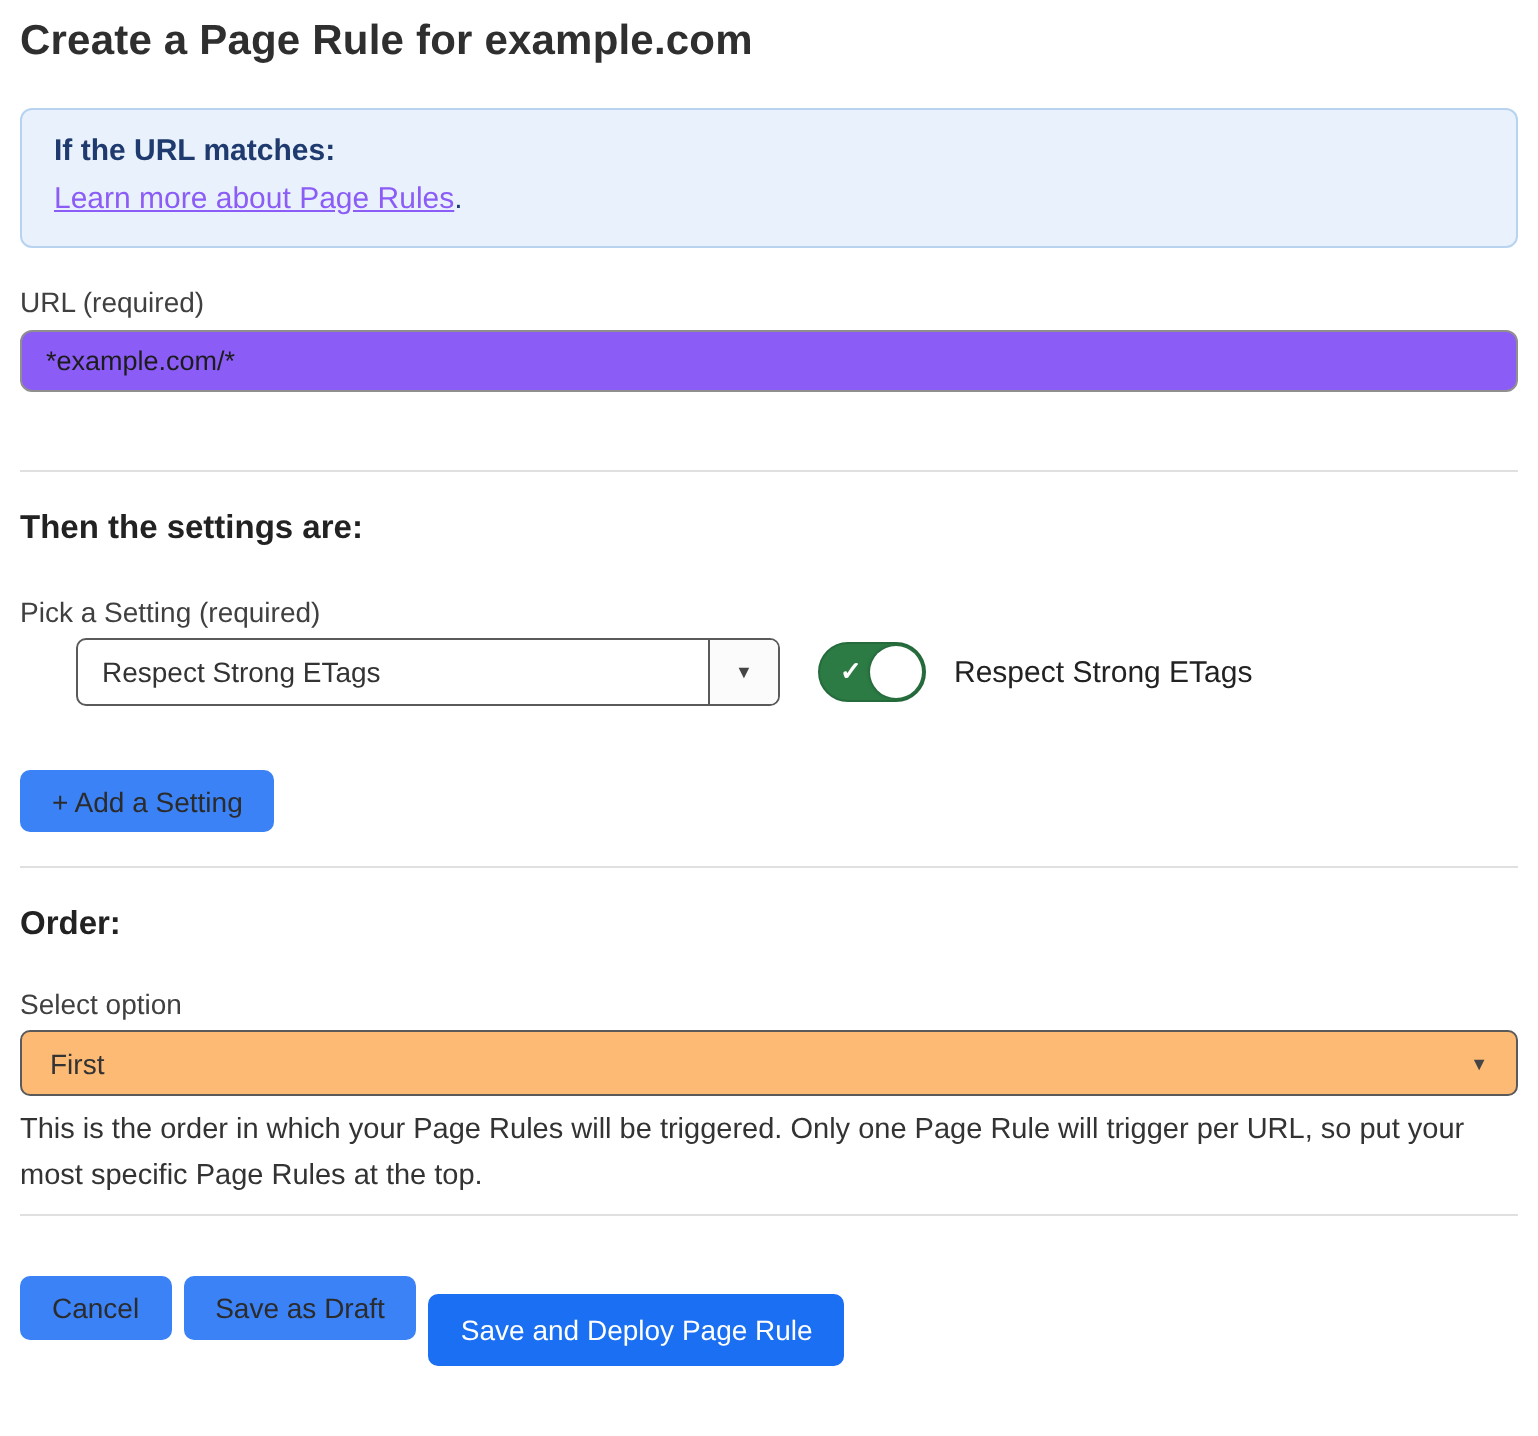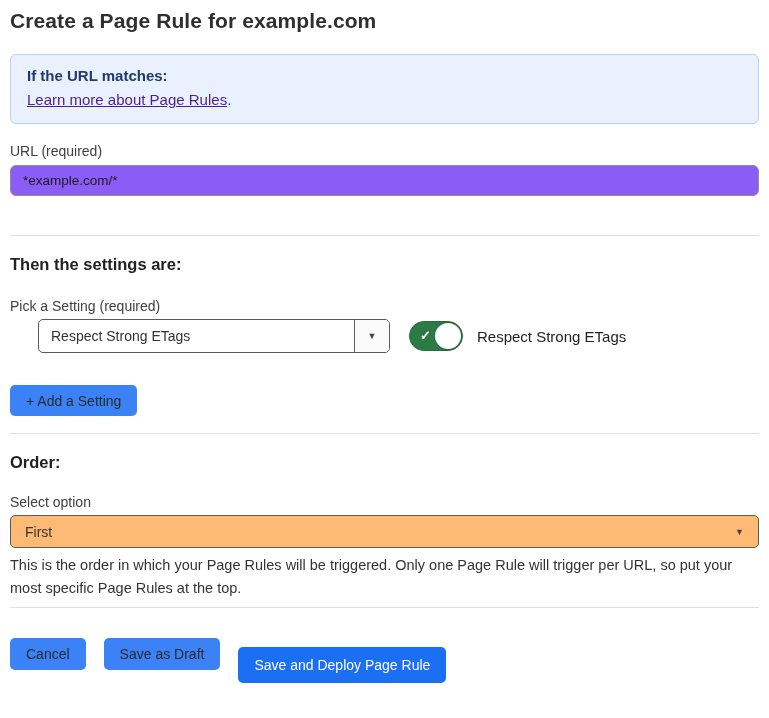--- a/index.html
+++ b/index.html
@@ -22,21 +22,21 @@
   .info-box {
     margin-top: 21px;
     background: #e9f2fc;
     border: 1px solid #b7d3ef;
     border-radius: 6px;
     padding: 9px 16px 11px 16px;
     font-size: 15px; line-height: 24px;
     color: #1e3a6e;
   }
   .info-heading { font-weight: 700; }
-  .info-link { color: #4c1d95; text-decoration: underline; cursor: pointer; }
+  .info-link { color: #8b5cf6; text-decoration: underline; cursor: pointer; }
   .info-link-suffix { color: #1e3a6e; }
 
   .field-label {
     margin-top: 19px;
     font-size: 14px; color: #404040;
   }
 
   .url-input {
     display: block;
     margin-top: 6px;
@@ -142,21 +142,21 @@
   .order-select-arrow { font-size: 9px; color: #454545; }
 
   .help-text {
     margin-top: 6px;
     font-size: 14.5px; line-height: 23px; color: #333;
     max-width: 745px;
   }
 
   .footer-row {
     margin-top: 16px;
-    display: flex; align-items: center; gap: 18px;
+    display: flex; align-items: center; gap: 6px;
   }
   .btn-primary { background: #1a6ff2; color: #ffffff; height: 36px; margin-top: 23px; }
 </style>
 </head>
 <body>
 
 <div class="container">
 
   <h1 class="page-title">Create a Page Rule for example.com</h1>
 

